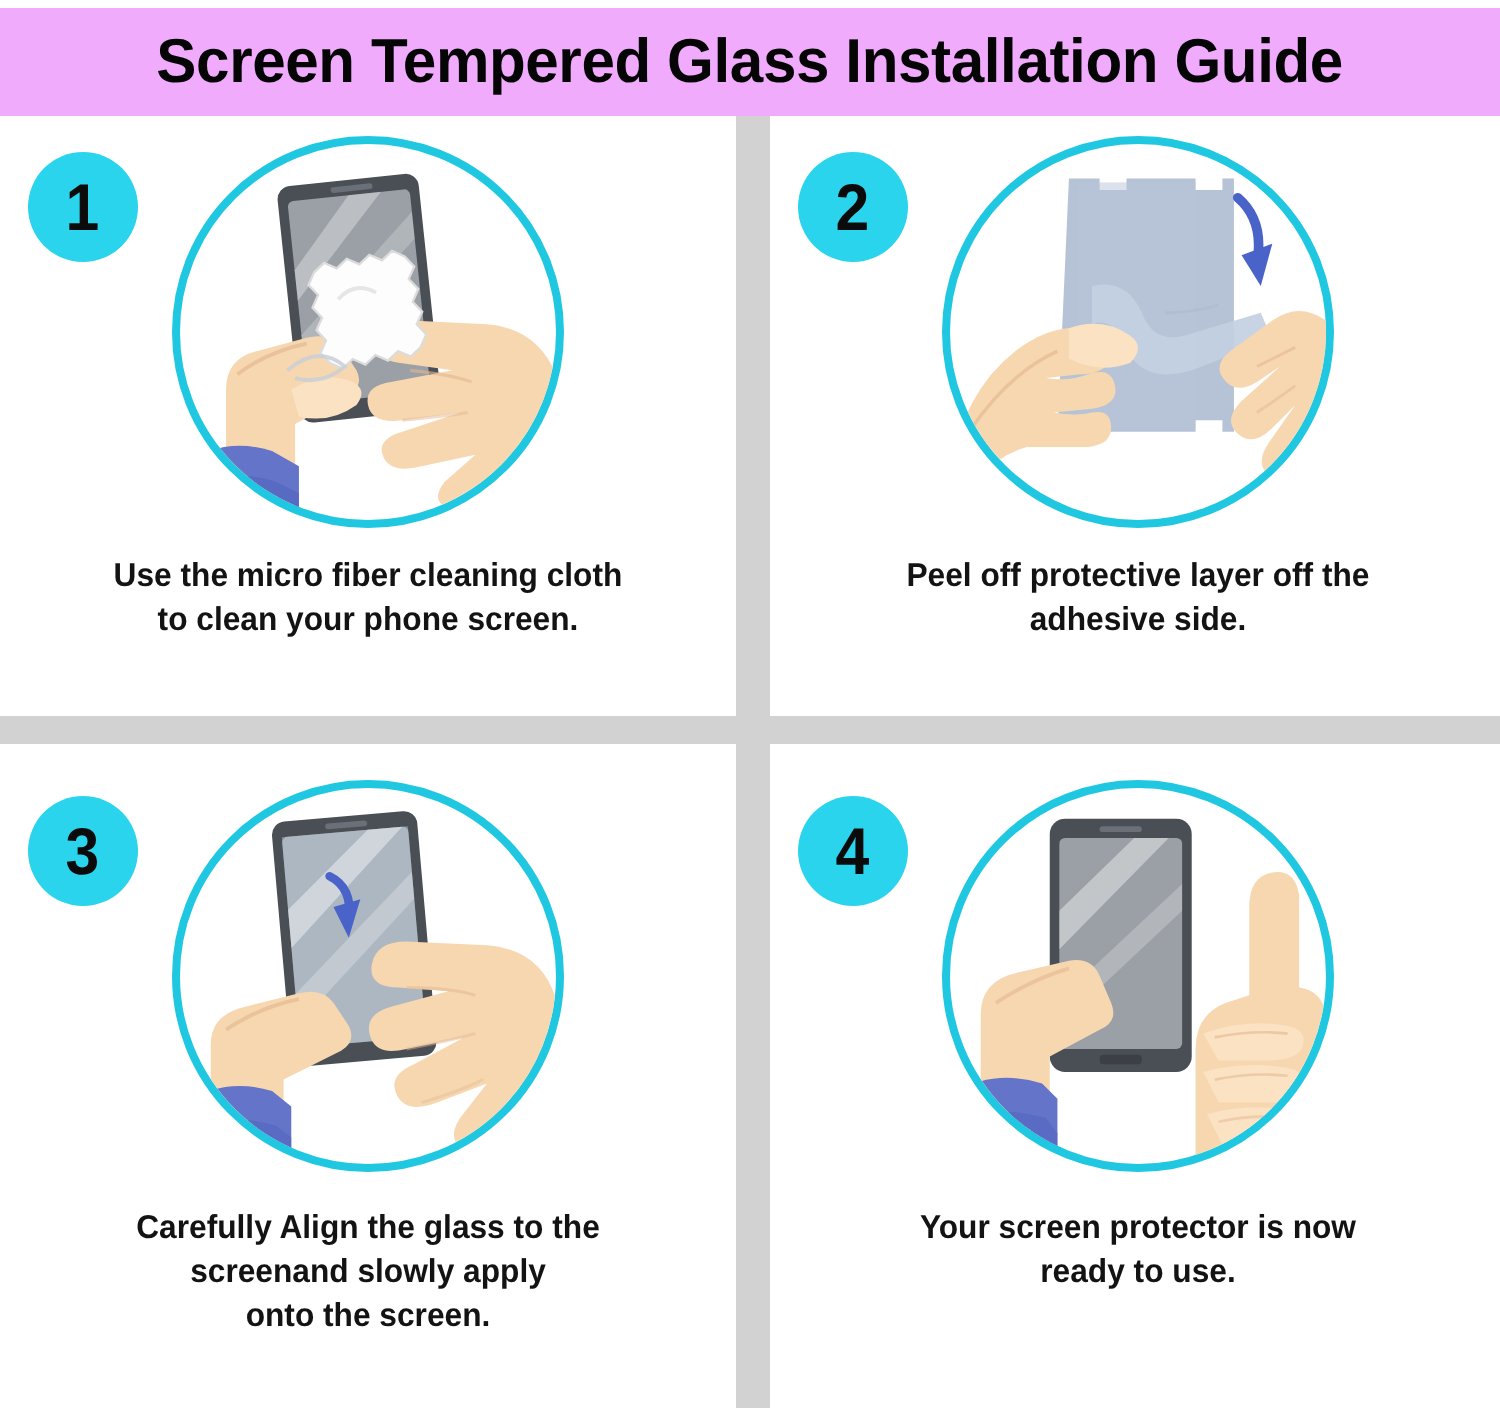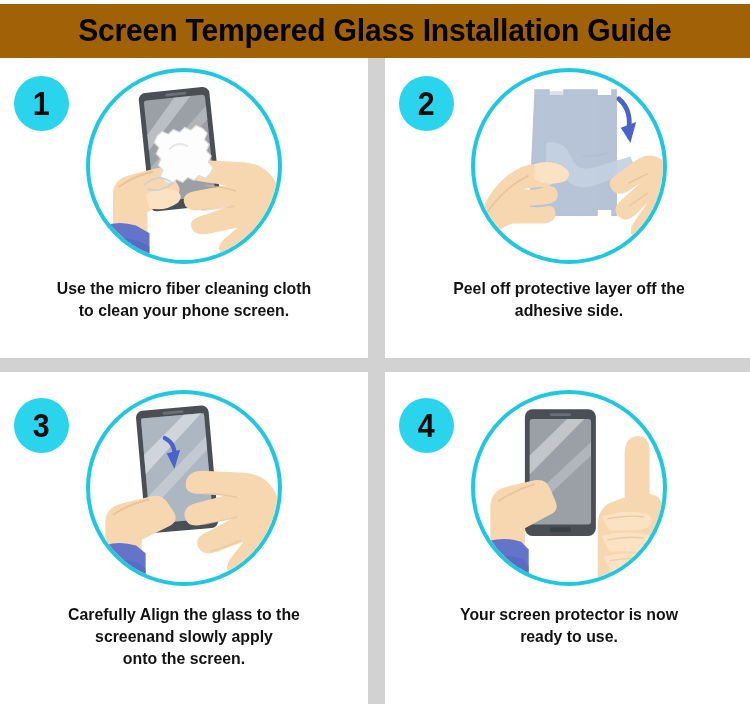--- a/index.html
+++ b/index.html
@@ -15,21 +15,21 @@
     position: relative;
   }
 
   
   .banner {
     position: absolute;
     left: 0;
     top: 4px;
     width: 750px;
     height: 54px;
-    background: #a16207;
+    background: #f0abfc;
     display: flex;
     align-items: center;
     justify-content: center;
     box-sizing: border-box;
   }
   .banner-title {
     font-size: 31px;
     font-weight: bold;
     color: #050505;
     letter-spacing: -0.2px;

